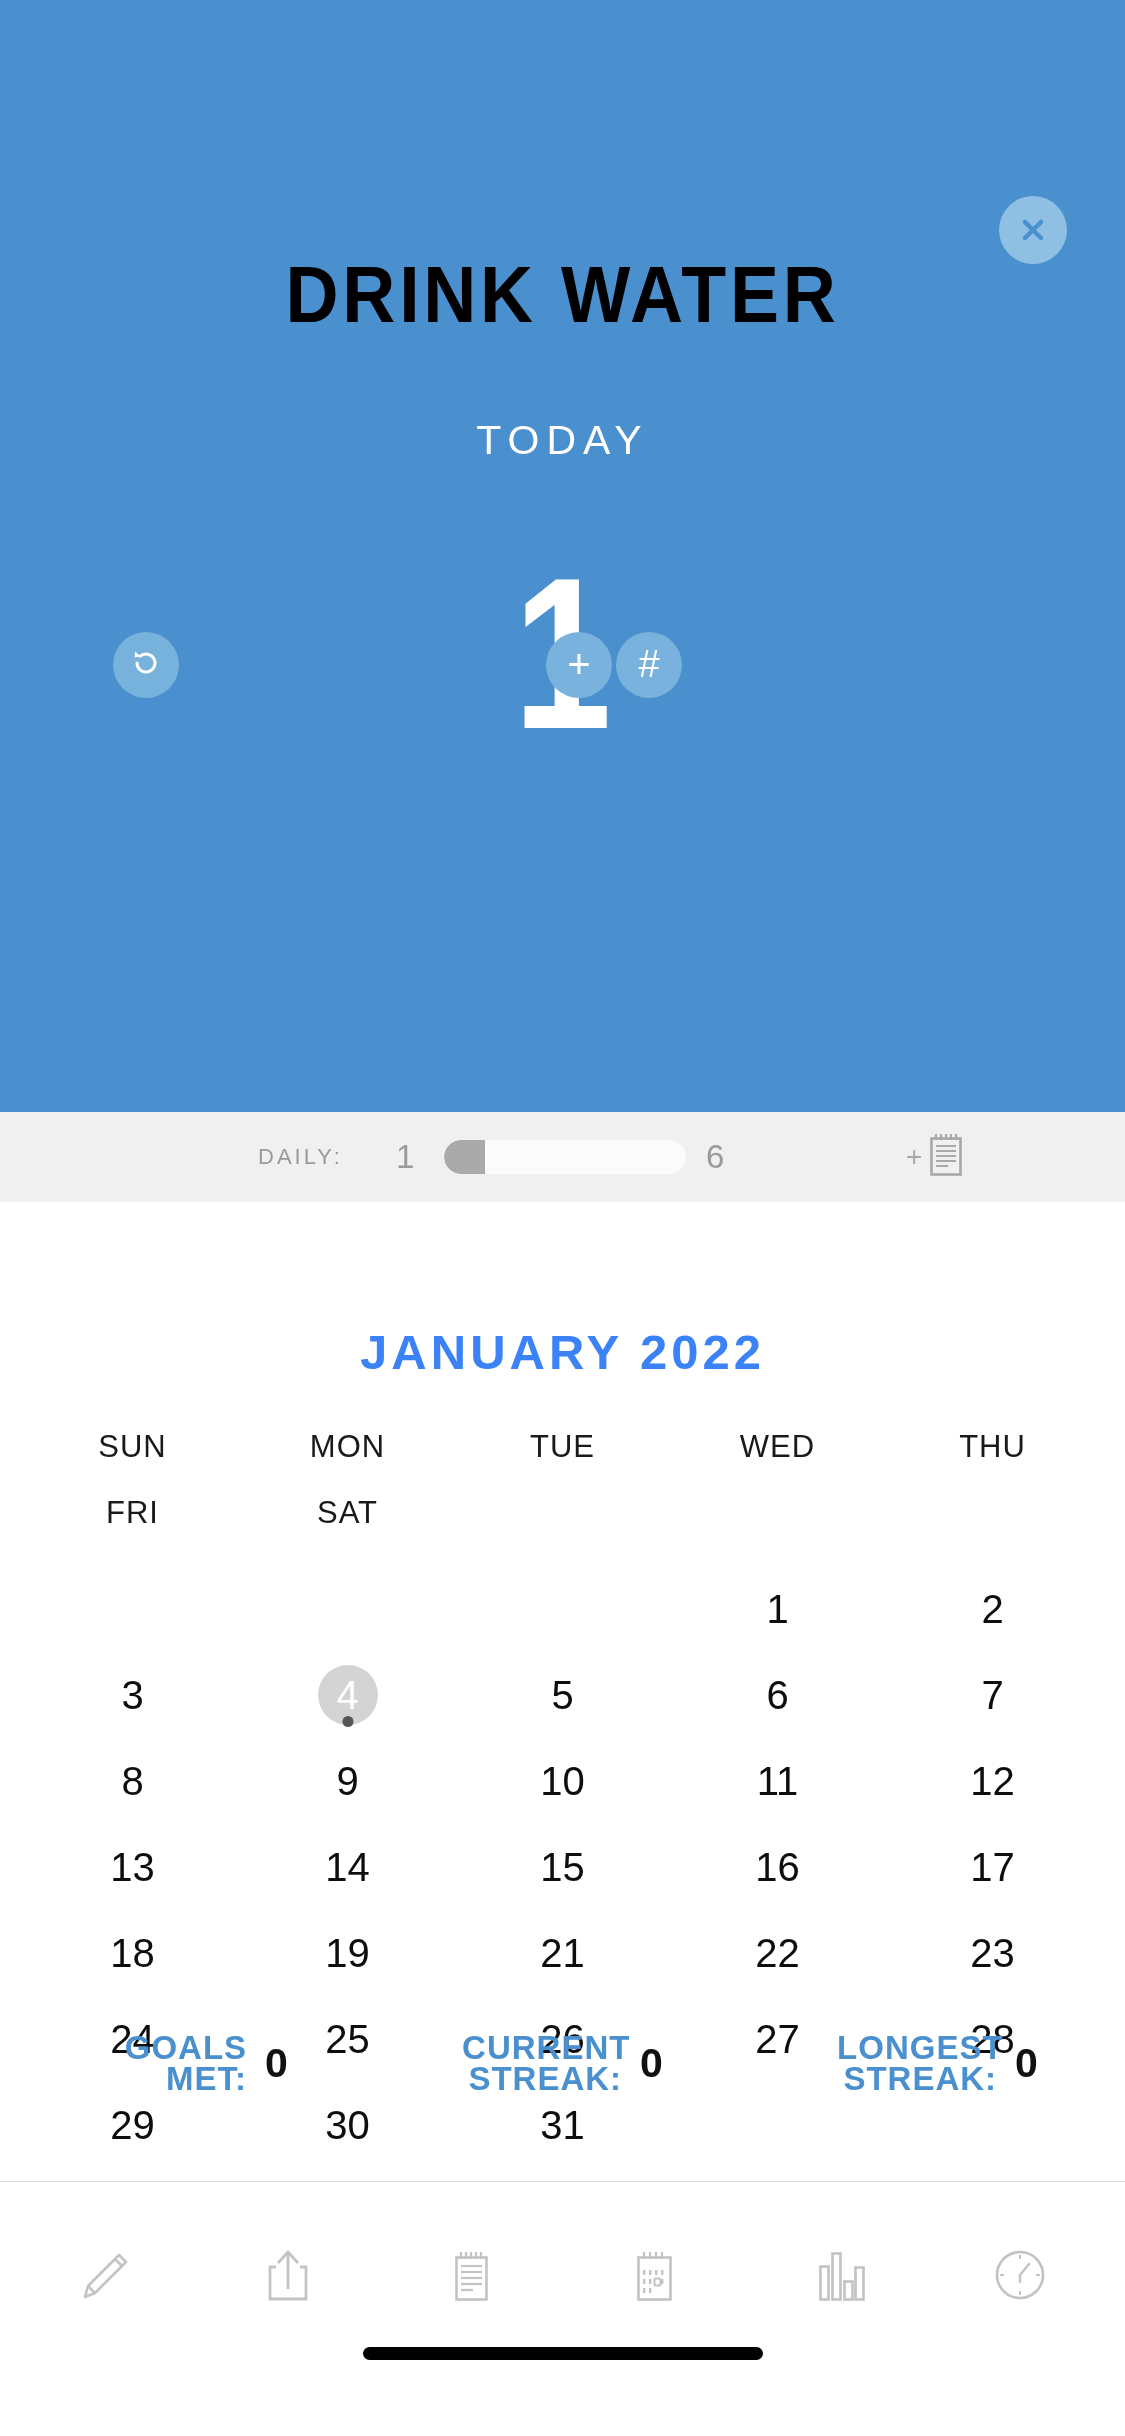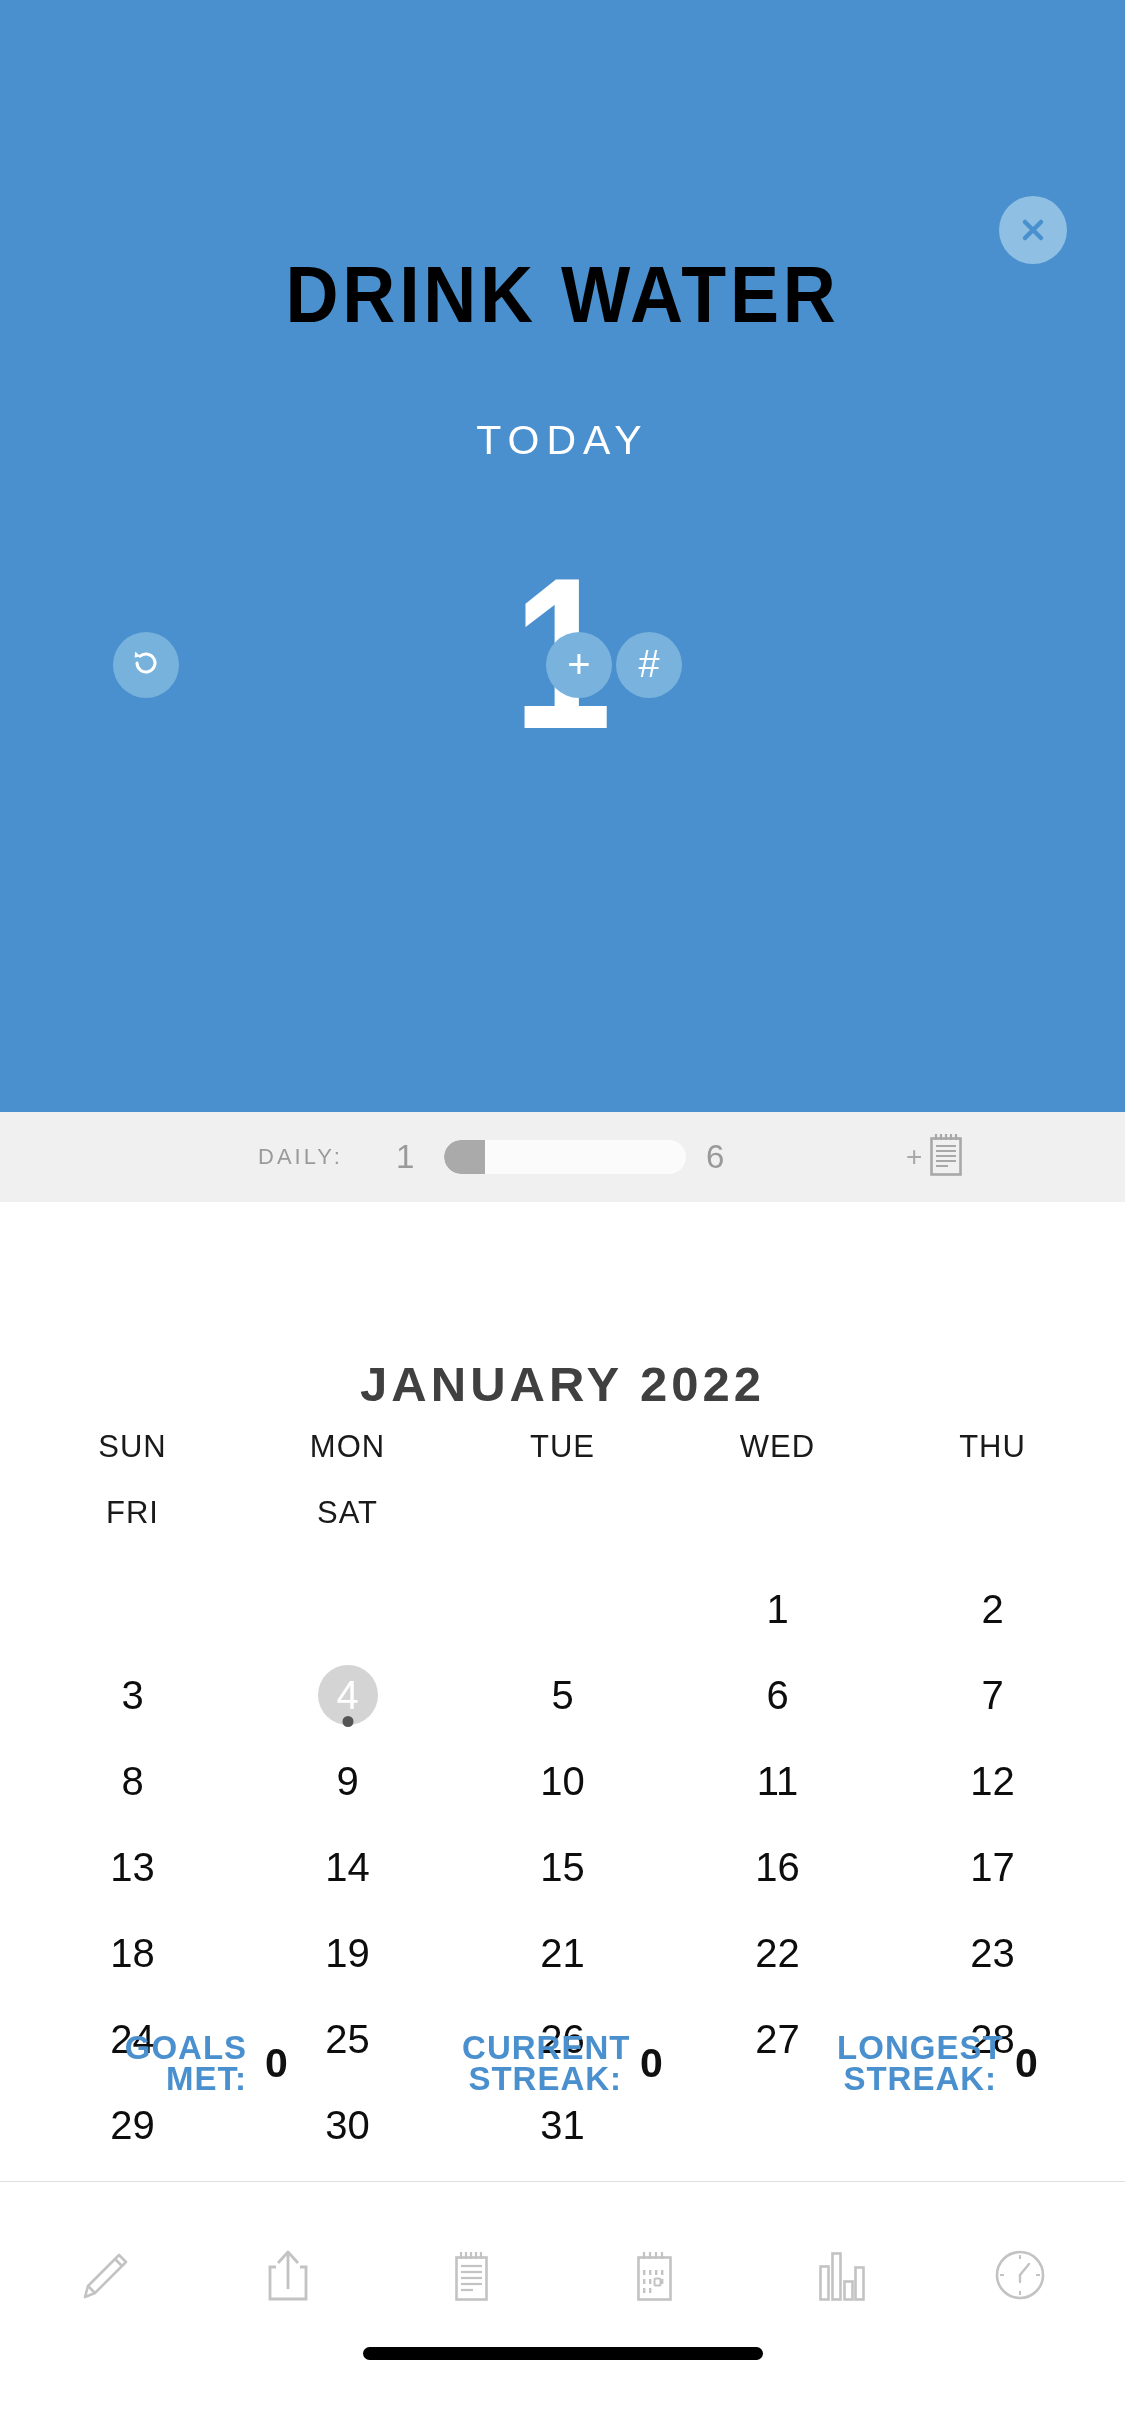--- a/index.html
+++ b/index.html
@@ -110,23 +110,22 @@
 
   
   .cal-wrap {
     position:absolute; left:0; top:1202px; width:1125px; height:1002px;
     background:#ffffff;
   }
   .cal-title {
     position:absolute; left:0; top:126px; width:1125px;
     text-align:center;
     font-size:49px; line-height:1; font-weight:700; letter-spacing:4px;
-    color:#404040;
-    font-family:"Liberation Sans Narrow","Liberation Sans",sans-serif;
-    margin-top:32px;
+    color:#3b82f6;
+    font-family:"Liberation Sans Narrow","Liberation Sans",sans-serif;
   }
   .cal-grid {
     position:absolute; left:25px; top:212px; width:1075px;
     display:grid; grid-template-columns:repeat(5,1fr);
   }
   .dow {
     text-align:center;
     font-size:31px; line-height:66px; color:#1a1a1a; letter-spacing:1px;
     font-family:"Liberation Sans Narrow","Liberation Sans",sans-serif;
   }

